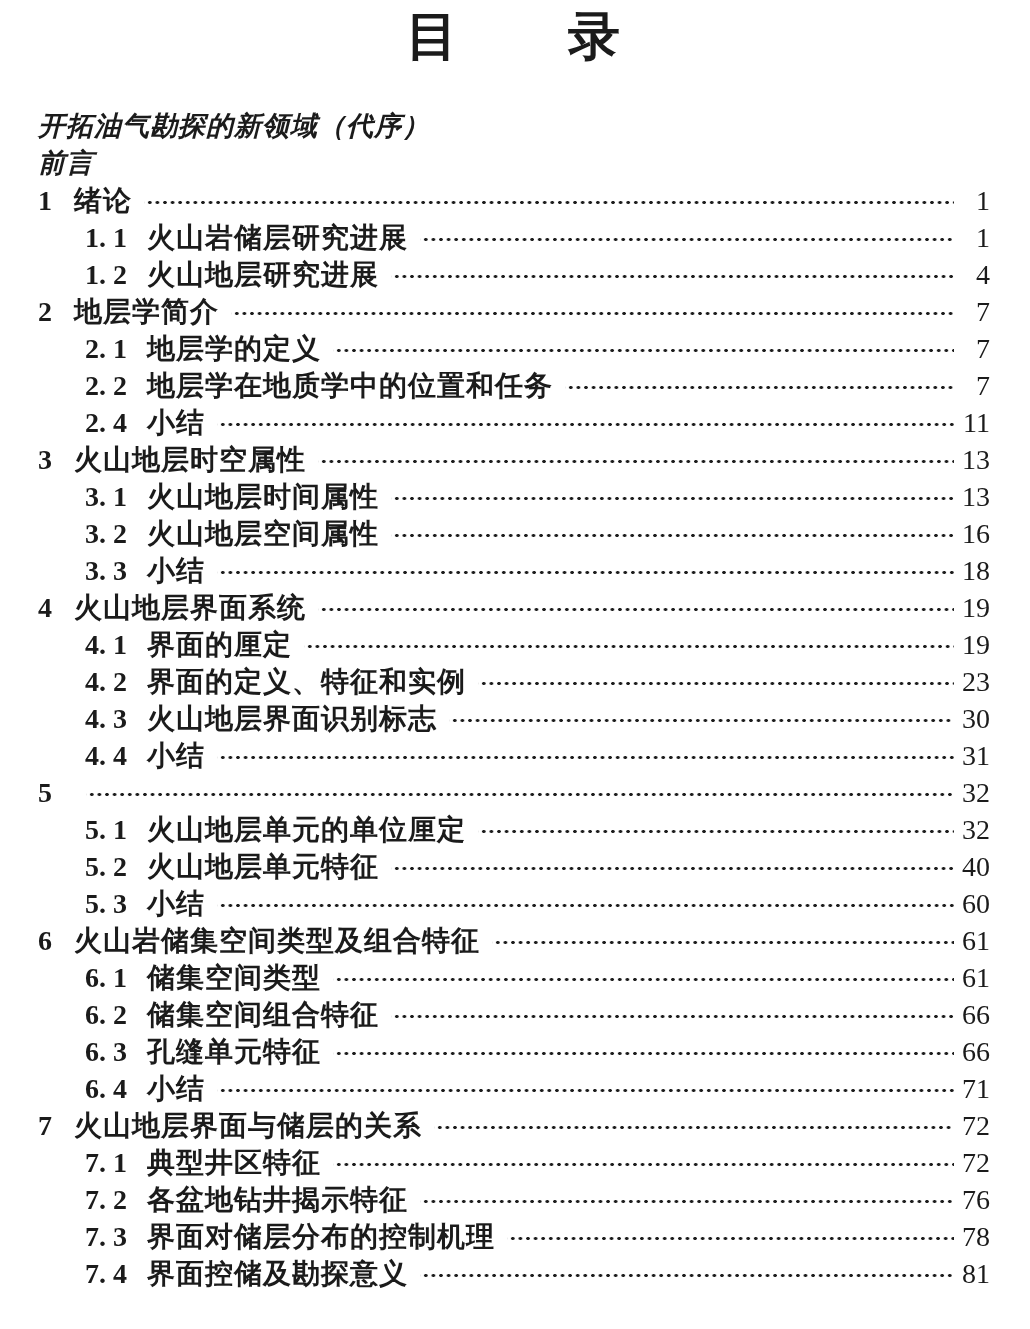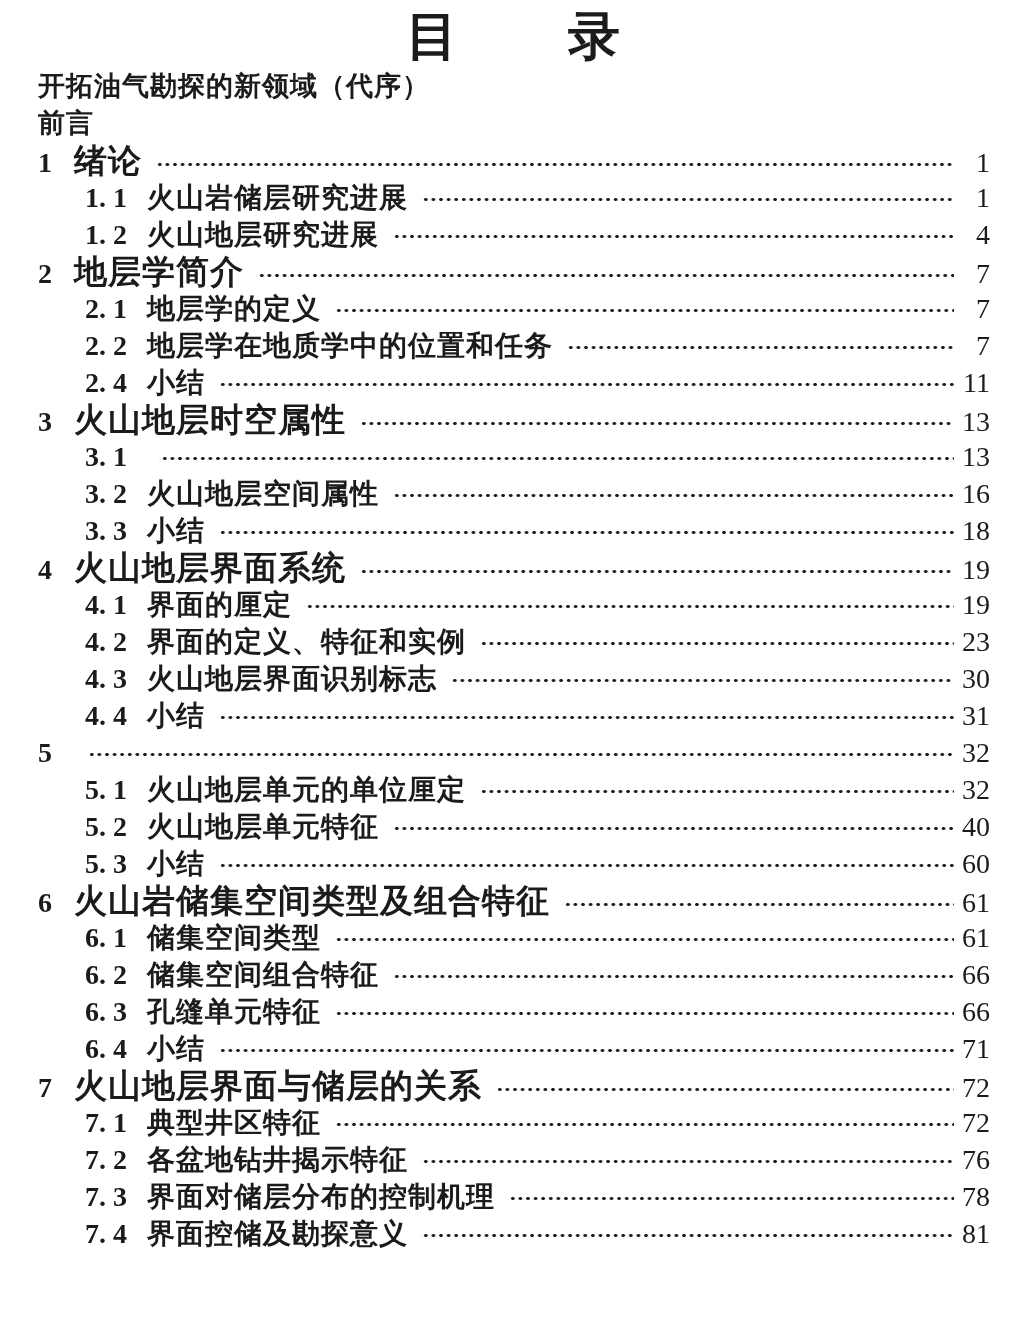--- a/index.html
+++ b/index.html
@@ -24,20 +24,22 @@
     margin: 0;
     text-align: center;
     font-family: "Liberation Serif", serif;
     font-weight: bold;
     font-size: 52px;
     line-height: 62px;
     letter-spacing: 2px;
     white-space: pre;
   }
   .front-matter {
+    margin-top: 40px;
+    font-style: italic;
   }
   .fm-item {
     height: 37px;
     line-height: 37px;
     font-family: "Liberation Sans", sans-serif;
     font-weight: bold;
     font-size: 27px;
     letter-spacing: 1px;
   }
   .toc-list .row {
@@ -45,21 +47,21 @@
     align-items: baseline;
     height: 37px;
     line-height: 37px;
     font-size: 28px;
   }
   
   .row.ch .num,
   .row.ch .label {
     font-family: "Liberation Sans", sans-serif;
     font-weight: bold;
-    font-size: 33px;
+    font-size: 28px;
   }
   .row.ch .num {
     flex: 0 0 36px;
     font-family: "Liberation Serif", serif;
     font-size: 28px;
   }
   
   .row.sub {
     padding-left: 47px;
   }
@@ -147,20 +149,21 @@
         <span class="page-num">11</span>
       </div>
       <div class="row ch">
         <span class="num">3</span>
         <span class="label">火山地层时空属性</span>
         <span class="dots"></span>
         <span class="page-num">13</span>
       </div>
       <div class="row sub">
         <span class="num">3. 1</span>
+        <span class="label">火山地层时间属性</span>
         <span class="dots"></span>
         <span class="page-num">13</span>
       </div>
       <div class="row sub">
         <span class="num">3. 2</span>
         <span class="label">火山地层空间属性</span>
         <span class="dots"></span>
         <span class="page-num">16</span>
       </div>
       <div class="row sub">

